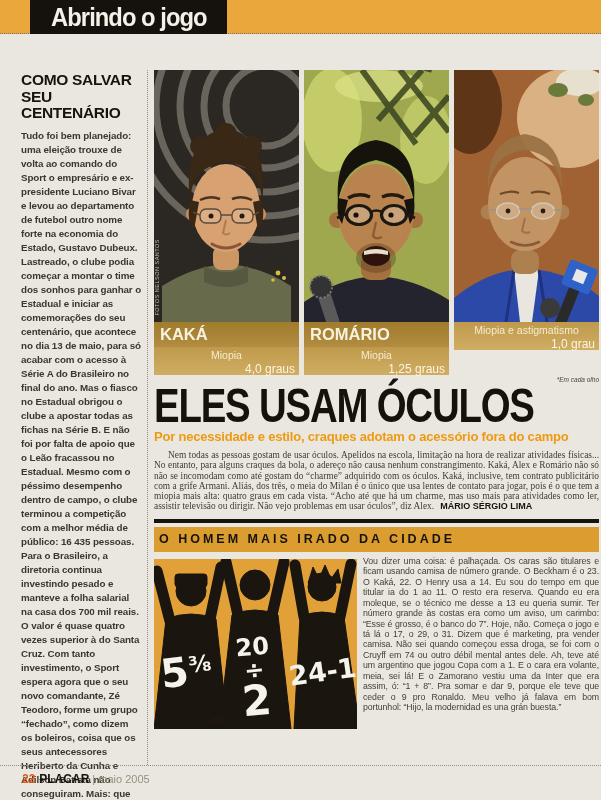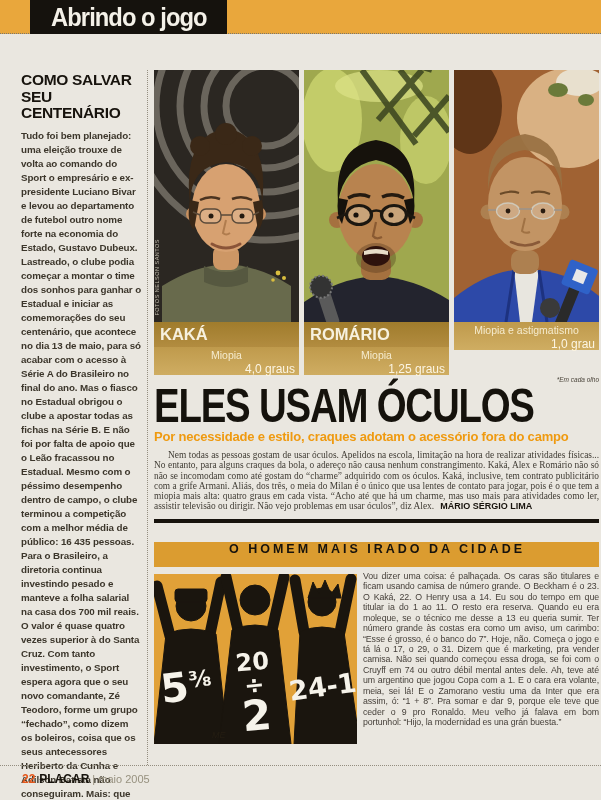--- a/index.html
+++ b/index.html
@@ -44,22 +44,22 @@
 
   .headline{margin:1px 0 0;font-size:48px;font-weight:800;color:#15120c;letter-spacing:-1.5px;
             transform:scaleX(.8);transform-origin:left center;line-height:40px;white-space:nowrap;}
   .subhead{margin:3px 0 0;font-size:13px;font-weight:bold;color:#ef9a10;letter-spacing:-.2px;}
   .article-body{margin:6px 0 0;font-family:"Liberation Serif",serif;font-size:9.4px;
                 line-height:10.3px;text-align:justify;color:#403c34;text-indent:14px;}
   .art-byline{font-family:"Liberation Sans",sans-serif;font-weight:bold;font-size:9px;
               color:#17130d;font-style:normal;padding-left:6px;}
 
   .rule{height:4px;background:#17130d;margin-top:7px;}
-  .banner{margin-top:19px;height:25px;background:#db9c30;display:flex;align-items:center;
-          justify-content:space-between;padding:0 4px 0 5px;flex-direction:column;}
+  .banner{margin-top:4px;height:25px;background:#db9c30;display:flex;align-items:center;
+          justify-content:space-between;padding:0 4px 0 5px;}
   .banner-title{font-weight:800;font-size:12.5px;letter-spacing:3px;color:#17130d;white-space:nowrap;}
   .banner-by{color:#f3ead2;font-size:13.5px;white-space:nowrap;}
   .banner-by .por{font-size:9px;letter-spacing:.5px;}
 
   .bottom{display:flex;margin-top:7px;}
   .illo{width:203px;height:170px;flex:none;}
   .illo svg{display:block;}
   .col-text{width:236px;margin-left:6px;margin-top:-3px;font-size:8.8px;line-height:10.45px;
             color:#46403a;text-align:justify;letter-spacing:-.1px;}
 

